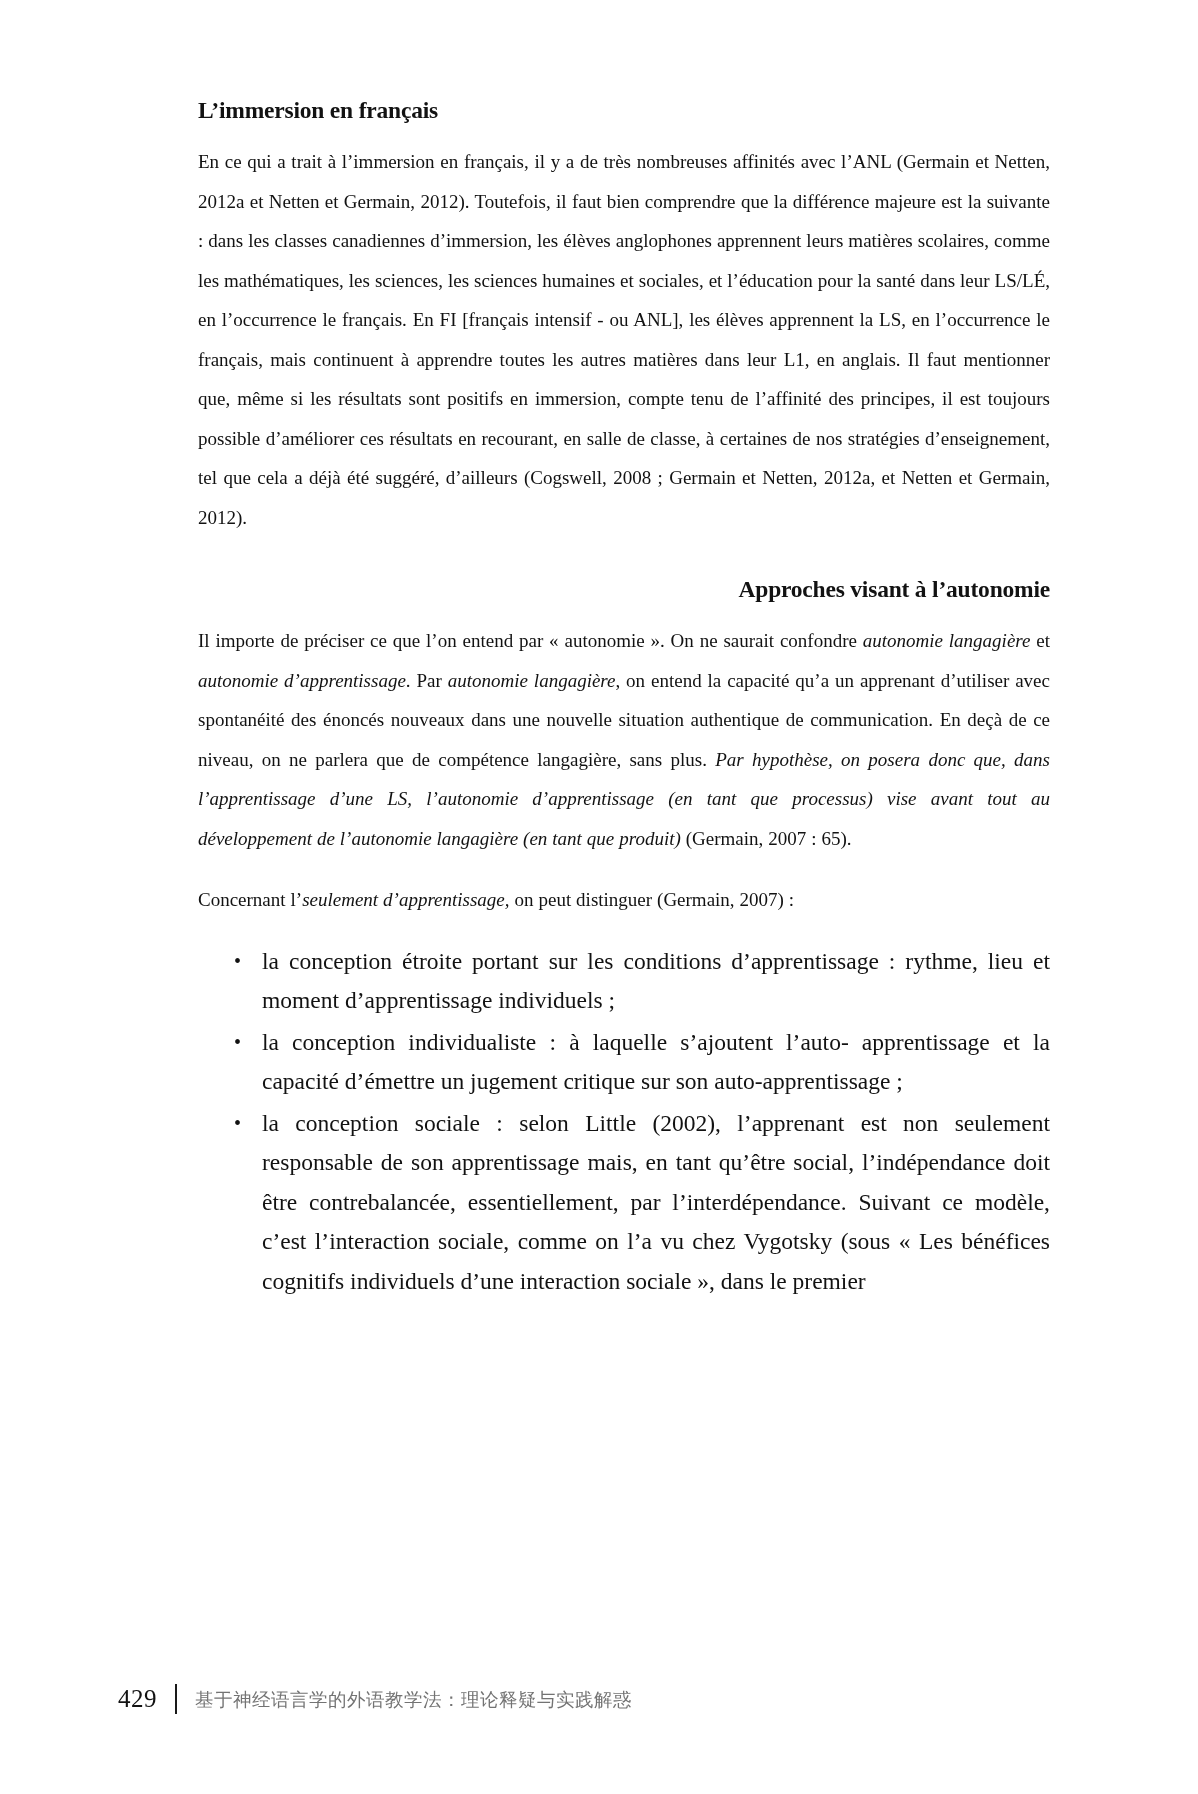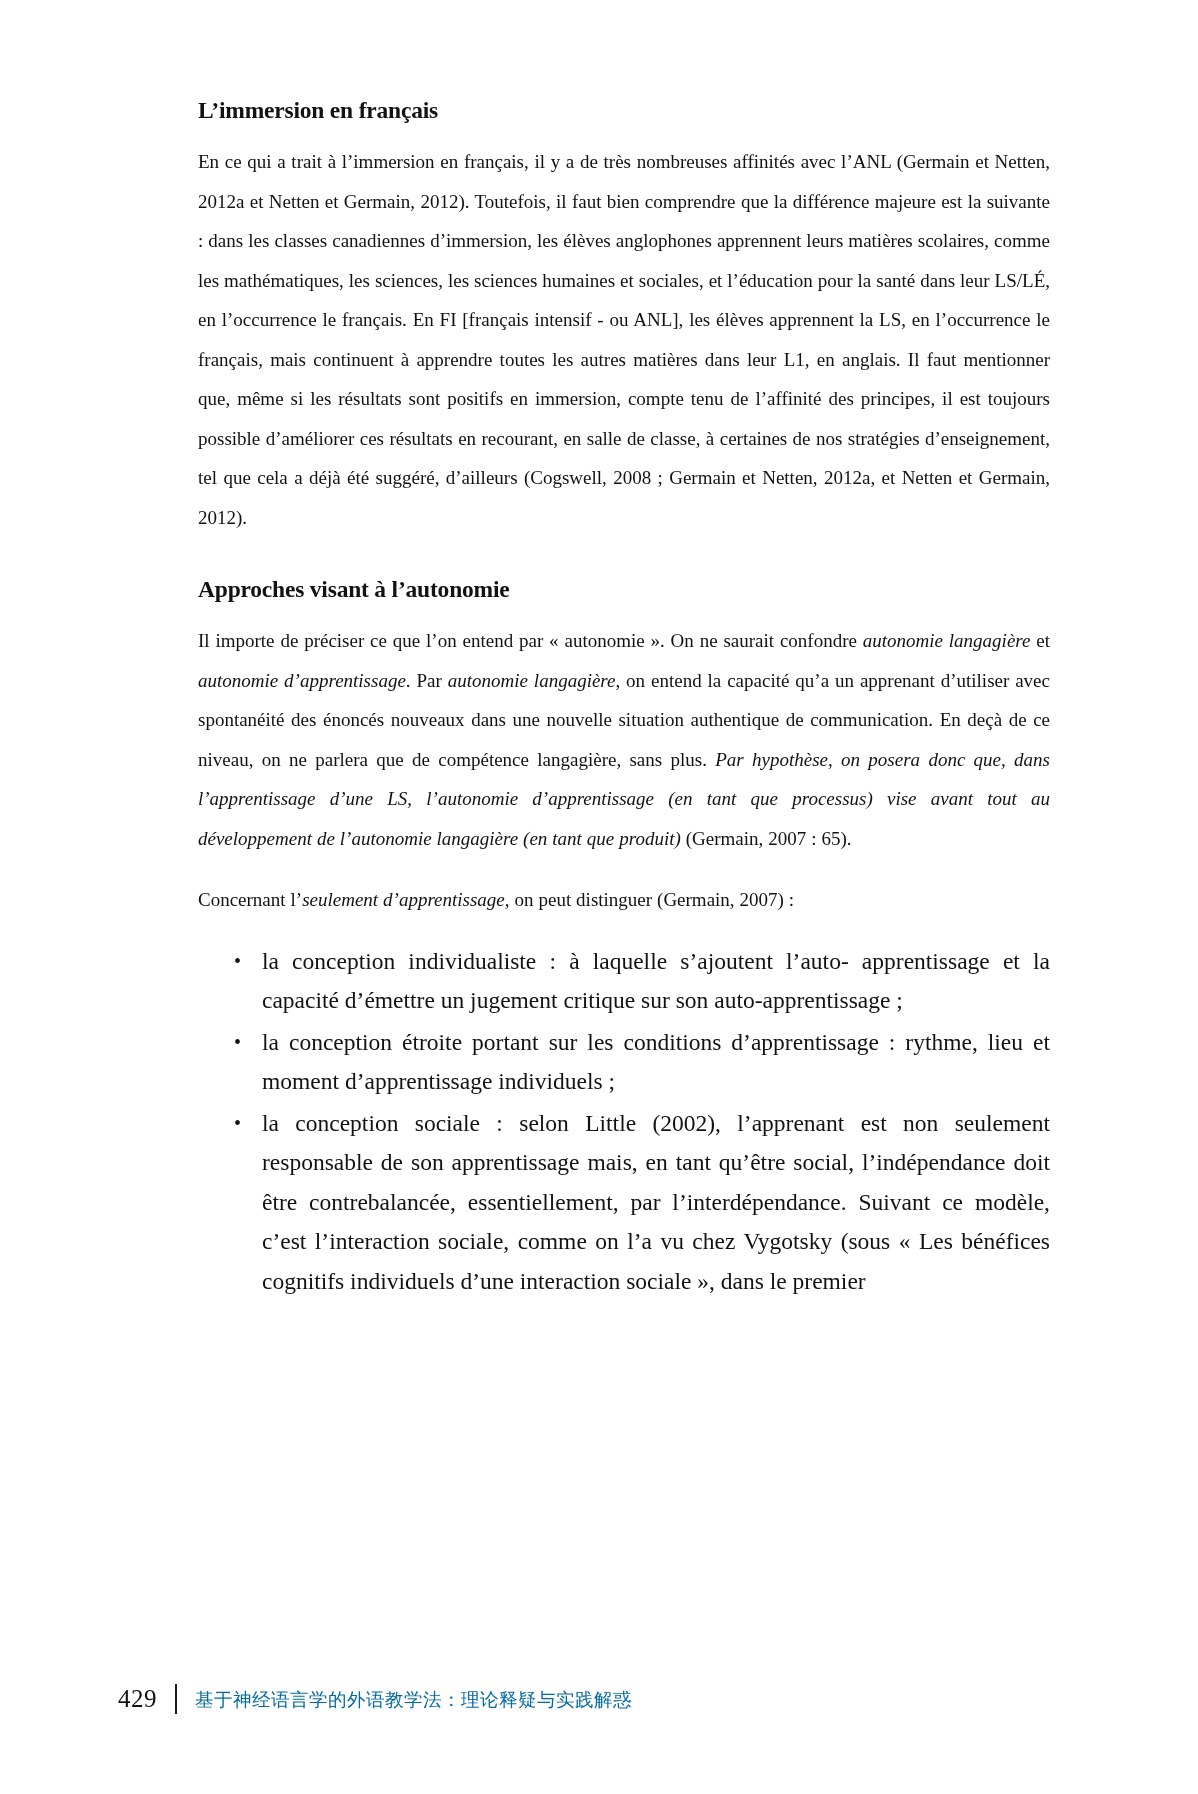--- a/index.html
+++ b/index.html
@@ -29,20 +29,21 @@
   h2.section-heading {
     font-family: "Liberation Serif", serif;
     font-size: 23.5px;
     font-weight: bold;
     letter-spacing: -0.2px;
     margin: 0 0 18px 0;
     line-height: 1.2;
   }
   h2.section-heading.second {
     margin-top: 38px;
+    text-align: right;
   }
   p.para {
     font-size: 19px;
     line-height: 39.5px;
     margin: 0 0 22px 0;
     text-align: justify;
     text-justify: inter-word;
     word-spacing: 0.2px;
   }
   p.para.last-of-block {
@@ -86,42 +87,42 @@
   .footer-rule {
     width: 2px;
     height: 30px;
     background: #1a1a1a;
     margin: 0 18px 0 18px;
   }
   .footer-title {
     font-family: "DejaVu Sans", sans-serif;
     font-size: 18.5px;
     letter-spacing: 0.5px;
-    color: #0369a1;
+    color: #737373;
   }
 </style>
 </head>
 <body>
 
 <div class="page">
   <div class="content">
 
     <h2 class="section-heading">L’immersion en français</h2>
 
     <p class="para last-of-block">En ce qui a trait à l’immersion en français, il y a de très nombreuses affinités avec l’ANL (Germain et Netten, 2012a et Netten et Germain, 2012). Toutefois, il faut bien comprendre que la différence majeure est la suivante : dans les classes canadiennes d’immersion, les élèves anglophones apprennent leurs matières scolaires, comme les mathématiques, les sciences, les sciences humaines et sociales, et l’éducation pour la santé dans leur LS/LÉ, en l’occurrence le français. En FI [français intensif - ou ANL], les élèves apprennent la LS, en l’occurrence le français, mais continuent à apprendre toutes les autres matières dans leur L1, en anglais. Il faut mentionner que, même si les résultats sont positifs en immersion, compte tenu de l’affinité des principes, il est toujours possible d’améliorer ces résultats en recourant, en salle de classe, à certaines de nos stratégies d’enseignement, tel que cela a déjà été suggéré, d’ailleurs (Cogswell, 2008 ; Germain et Netten, 2012a, et Netten et Germain, 2012).</p>
 
     <h2 class="section-heading second">Approches visant à l’autonomie</h2>
 
     <p class="para" id="para-autonomie"><span>Il importe de préciser ce que l’on entend par « autonomie ». On ne saurait confondre </span><span class="it">autonomie langagière</span><span> et </span><span class="it">autonomie d’apprentissage</span><span>. Par </span><span class="it">autonomie langagière</span><span>, on entend la capacité qu’a un apprenant d’utiliser avec spontanéité des énoncés nouveaux dans une nouvelle situation authentique de communication. En deçà de ce niveau, on ne parlera que de compétence langagière, sans plus. </span><span class="it">Par hypothèse, on posera donc que, dans l’apprentissage d’une LS, l’autonomie d’apprentissage (en tant que processus) vise avant tout au développement de l’autonomie langagière (en tant que produit)</span><span> (Germain, 2007 : 65).</span></p>
 
     <p class="para" id="para-concernant"><span>Concernant l’</span><span class="it">seulement d’apprentissage,</span><span> on peut distinguer (Germain, 2007) :</span></p>
 
     <ul class="bullets">
+      <li>la conception étroite portant sur les conditions d’apprentissage : rythme, lieu et moment d’apprentissage individuels ;</li>
       <li>la conception individualiste : à laquelle s’ajoutent l’auto- apprentissage et la capacité d’émettre un jugement critique sur son auto-apprentissage ;</li>
-      <li>la conception étroite portant sur les conditions d’apprentissage : rythme, lieu et moment d’apprentissage individuels ;</li>
       <li>la conception sociale : selon Little (2002), l’apprenant est non seulement responsable de son apprentissage mais, en tant qu’être social, l’indépendance doit être contrebalancée, essentiellement, par l’interdépendance. Suivant ce modèle, c’est l’interaction sociale, comme on l’a vu chez Vygotsky (sous « Les bénéfices cognitifs individuels d’une interaction sociale », dans le premier</li>
     </ul>
 
   </div>
 
   <div class="footer">
     <span class="folio">429</span>
     <span class="footer-rule"></span>
     <span class="footer-title">基于神经语言学的外语教学法：理论释疑与实践解惑</span>
   </div>

